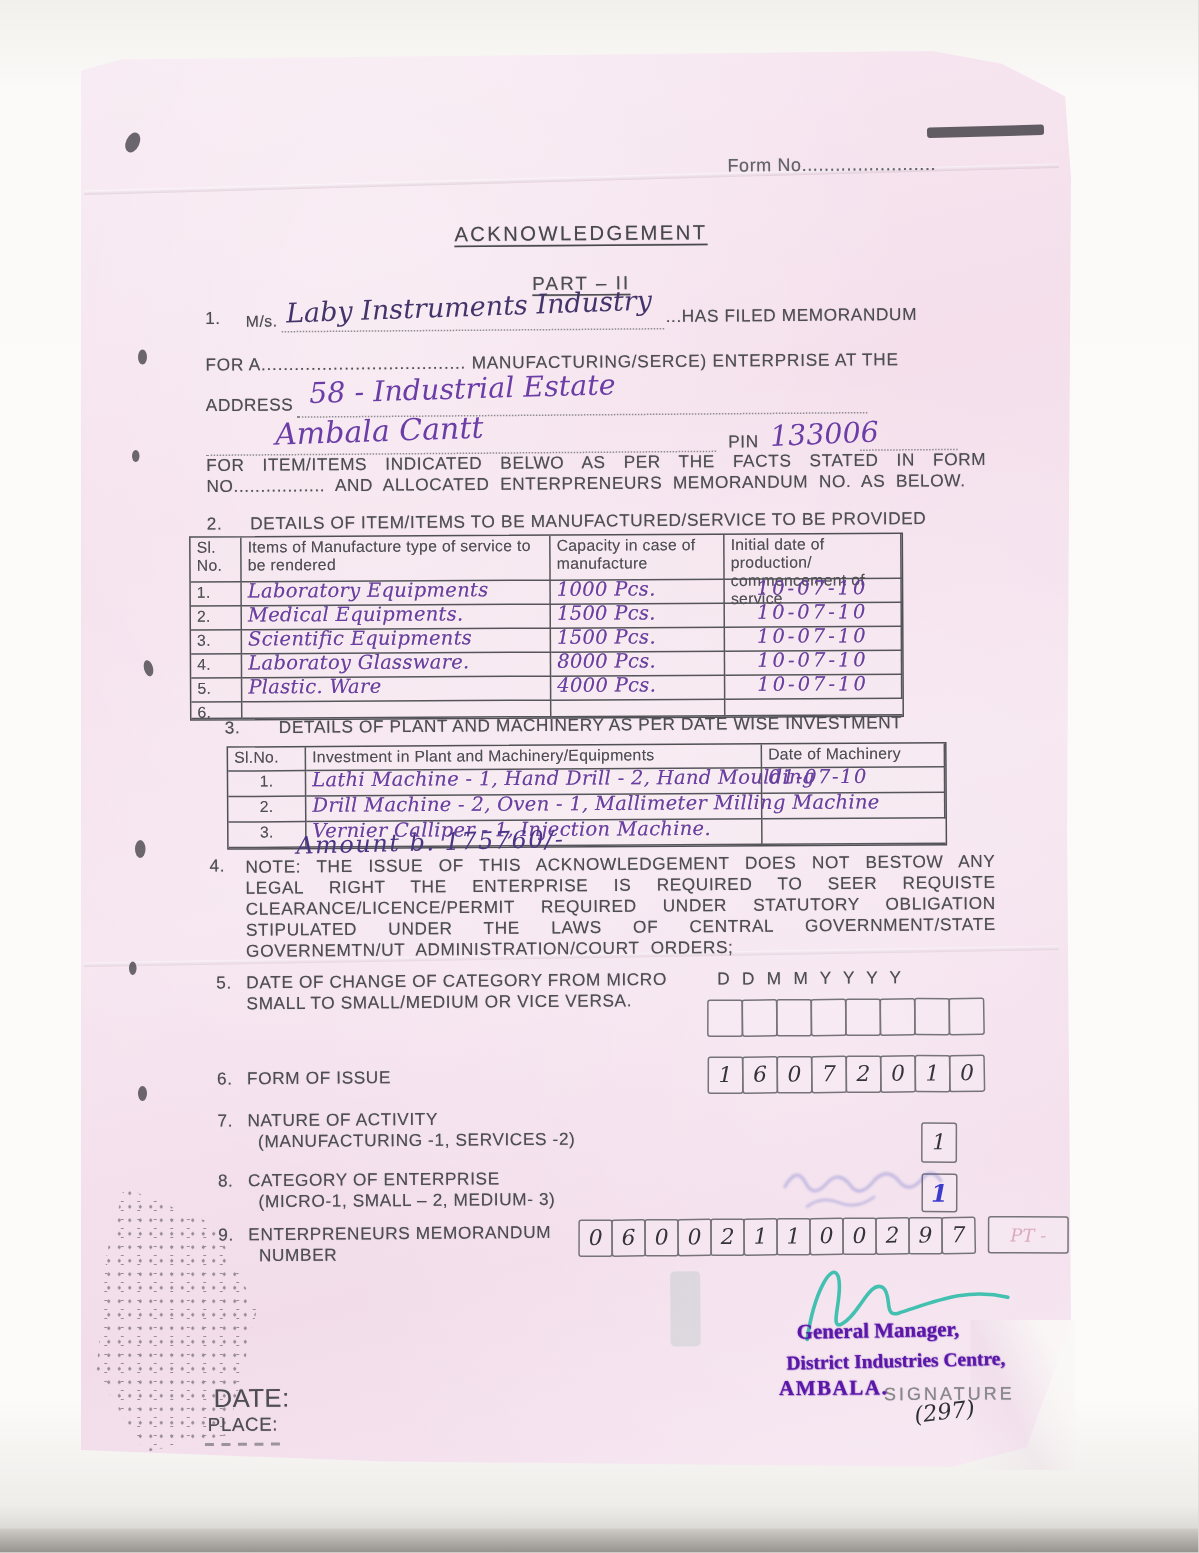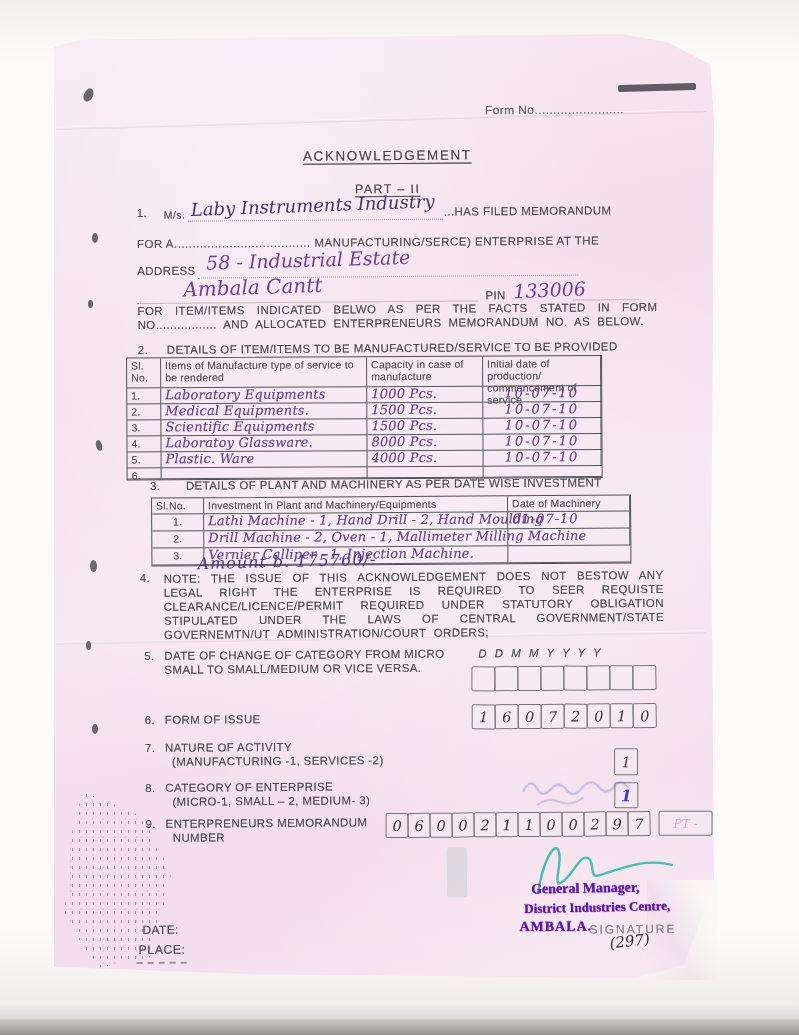--- a/index.html
+++ b/index.html
@@ -167,21 +167,21 @@
     </div>
 
     <div class="hw" style="left:197px;top:551px;font-size:16px;color:#4a3585;transform:rotate(-1deg);letter-spacing:1px;">Amount b. 175760/-</div>
 
     <div class="pr" style="left:139px;top:570px;">4.</div>
     <div class="pr just" style="left:163px;top:570px;width:500px;line-height:14px;word-spacing:4px;">NOTE: THE ISSUE OF THIS ACKNOWLEDGEMENT DOES NOT BESTOW ANY LEGAL RIGHT THE ENTERPRISE IS REQUIRED TO SEER REQUISTE CLEARANCE/LICENCE/PERMIT REQUIRED UNDER STATUTORY OBLIGATION STIPULATED UNDER THE LAWS OF CENTRAL GOVERNMENT/STATE GOVERNEMTN/UT ADMINISTRATION/COURT ORDERS;</div>
 
     <div class="pr" style="left:143px;top:648px;">5.</div>
     <div class="pr" style="left:163px;top:648px;">DATE OF CHANGE OF CATEGORY FROM MICRO</div>
     <div class="pr" style="left:163px;top:662px;">SMALL TO SMALL/MEDIUM OR VICE VERSA.</div>
-    <div class="pr" style="left:477px;top:648px;letter-spacing:2.5px;font-style:italic;">D D M M   Y Y Y Y</div>
+    <div class="pr" style="left:477px;top:648px;letter-spacing:2.5px;">D D M M   Y Y Y Y</div>
     <div class="boxrow" style="left:471px;top:667px;">
       <span class="bx"></span>
       <span class="bx"></span>
       <span class="bx"></span>
       <span class="bx"></span>
       <span class="bx"></span>
       <span class="bx"></span>
       <span class="bx"></span>
       <span class="bx"></span>
     </div>
@@ -240,19 +240,19 @@
 
     <svg style="position:absolute;left:525px;top:838px;" width="150" height="66" viewBox="0 0 150 66">
       <path d="M10,56 C15,24 27,4 31,14 C35,26 24,50 33,46 C45,40 52,16 61,22 C67,27 61,42 71,39 C94,32 116,22 144,29" stroke="#2fbba8" stroke-width="2.4" fill="none" stroke-linecap="round" opacity=".9"></path>
     </svg>
     <div class="pr" style="left:586px;top:924px;color:#8a878d;font-size:12px;letter-spacing:2px;">SIGNATURE</div>
     <div class="stamp" style="left:528px;top:882px;font-size:14px;transform:rotate(-.6deg);">General Manager,</div>
     <div class="stamp" style="left:521px;top:901px;font-size:13px;transform:rotate(-.8deg);">District Industries Centre,</div>
     <div class="stamp" style="left:516px;top:920px;font-size:14px;letter-spacing:1px;">AMBALA.</div>
     <div class="ink" style="position:absolute;left:606px;top:934px;font-size:15px;transform:rotate(-6deg);color:#2f2f35;">(297)</div>
 
-    <div class="pr" style="left:139px;top:921px;font-size:12px;text-align:right;">DATE:</div>
+    <div class="pr" style="left:139px;top:921px;font-size:17px;text-align:right;">DATE:</div>
     <div class="pr" style="left:135px;top:941px;font-size:12.5px;">PLACE:</div>
     <div style="position:absolute;left:133px;top:960px;width:50px;border-bottom:2px dashed #77737a;opacity:.7;"></div>
   </div>
 
   <div class="bottom-band"></div>
 </div>
 
 </body></html>

